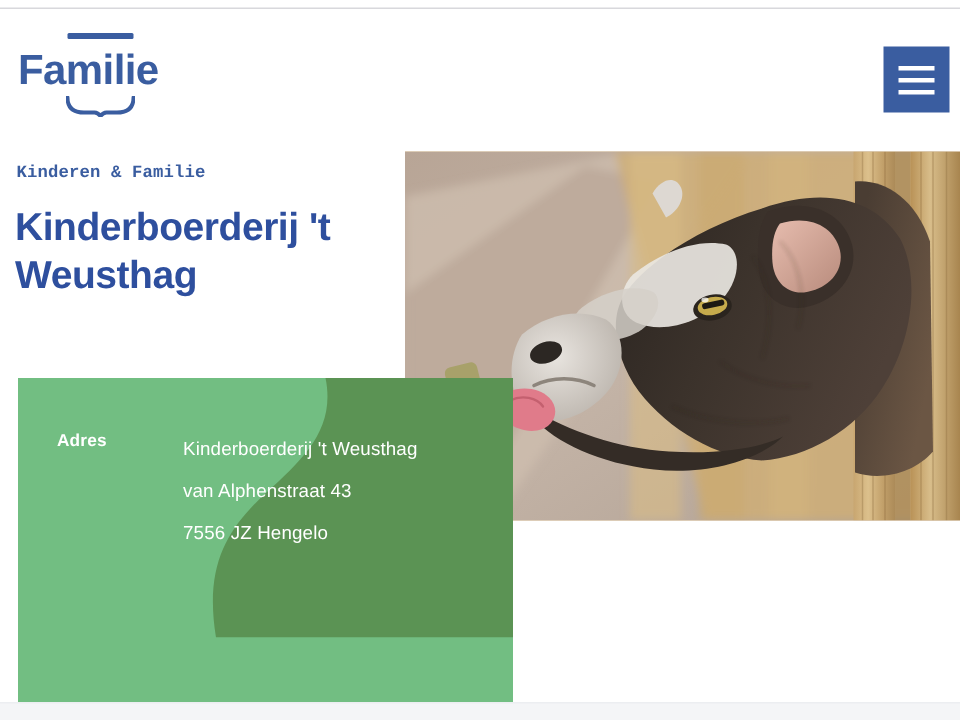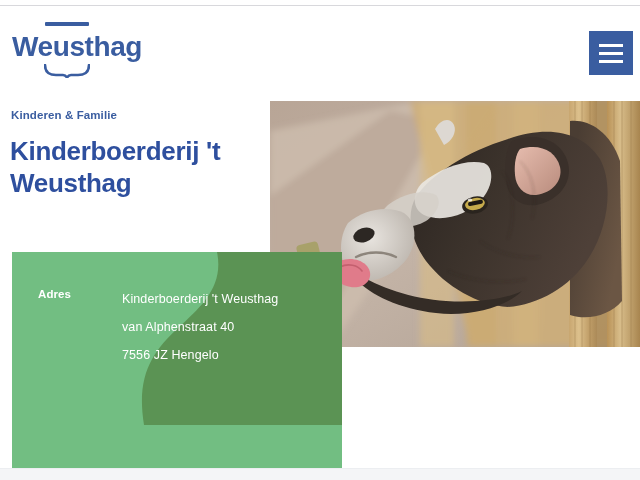--- a/index.html
+++ b/index.html
@@ -95,20 +95,21 @@
 
   
   .breadcrumb {
     position: absolute;
     left: 11px; top: 109px;
     font-size: 11.5px;
     font-weight: bold;
     color: #3a5da0;
     letter-spacing: 0.1px;
     text-decoration: none;
+    font-family: Liberation Mono, monospace;
   }
   .page-title {
     position: absolute;
     left: 10px; top: 135px;
     width: 250px;
     margin: 0;
     font-size: 26px;
     font-weight: bold;
     line-height: 32px;
     color: #2e4f9e;
@@ -164,21 +165,21 @@
 </style>
 </head>
 <body>
 
 <div class="top-rule"></div>
 
 <div class="header">
 
   <a class="logo" href="#">
     <div class="logo-bar"></div>
-    <div class="logo-word">Weusthag</div>
+    <div class="logo-word">Familie</div>
     <svg class="logo-brace" viewBox="0 0 46 14">
       <path d="M1,1 C1,8 5,11 12,11 L19,11 C21,11 22,12 23,13.5 C24,12 25,11 27,11 L34,11 C41,11 45,8 45,1" fill="none" stroke="#3a5da0" stroke-width="2.6" stroke-linecap="round" stroke-linejoin="round"></path>
     </svg>
   </a>
 
   <button class="hamburger" aria-label="Menu">
     <span></span>
     <span></span>
     <span></span>
   </button>
@@ -293,19 +294,19 @@
 <h1 class="page-title">Kinderboerderij 't Weusthag</h1>
 
 <div class="address-card">
   <svg class="wave" viewBox="0 0 330 173" preserveAspectRatio="none">
     <path d="M205,0 C212,34 190,54 166,76 C140,100 124,124 132,173 L330,173 L330,0 Z" fill="#5b9354"></path>
   </svg>
   <div class="address-inner">
     <div class="address-label">Adres</div>
     <div class="address-lines">
       <div>Kinderboerderij 't Weusthag</div>
-      <div>van Alphenstraat 40</div>
+      <div>van Alphenstraat 43</div>
       <div>7556 JZ Hengelo</div>
     </div>
   </div>
 </div>
 
 <div class="bottom-band"></div>
 
 </body></html>

